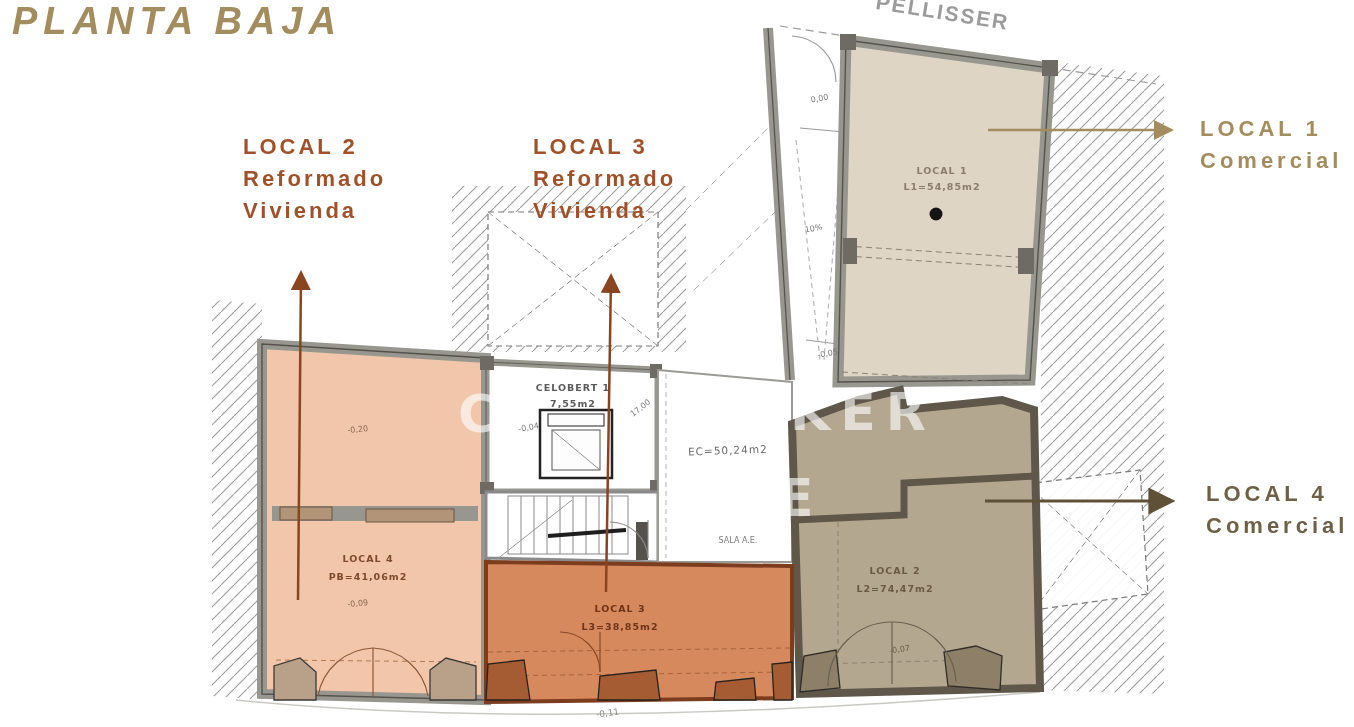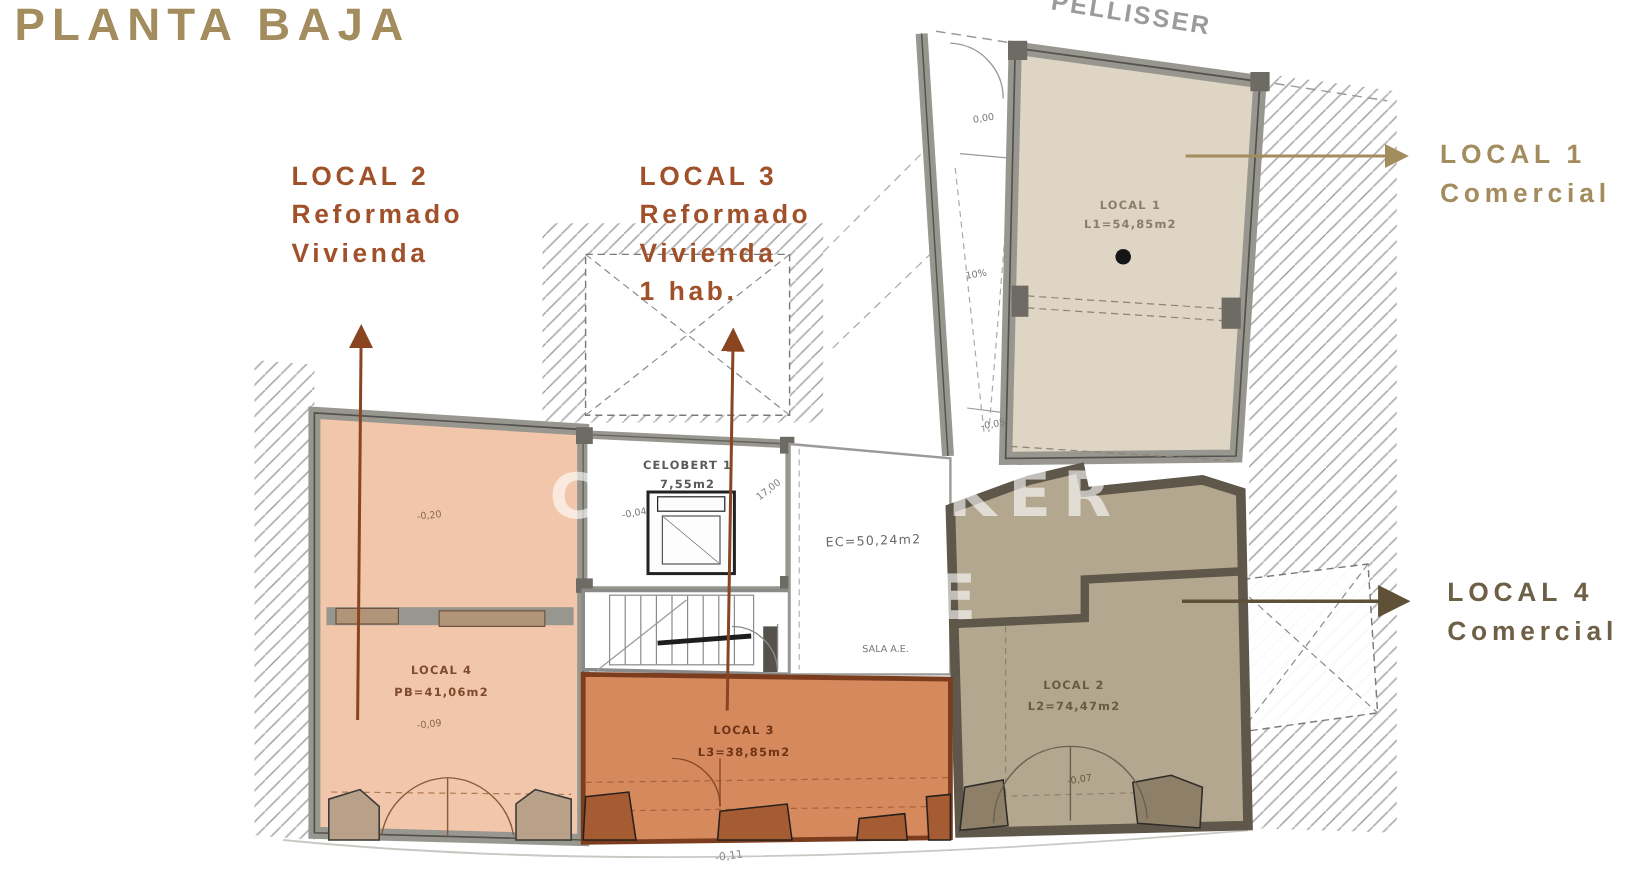--- a/index.html
+++ b/index.html
@@ -1,19 +1,19 @@
 <!DOCTYPE html>
 <html><head>
 <meta charset="utf-8">
 <style>
   html,body{margin:0;padding:0;background:#fff;}
   .stage{position:relative;width:1354px;height:727px;background:#ffffff;overflow:hidden;
          font-family:"Liberation Sans",sans-serif;}
   .page-title{position:absolute;left:12px;top:0px;margin:0;font-size:38px;font-weight:bold;
-              color:#a38c5d;letter-spacing:6px;}
+              color:#a38c5d;letter-spacing:6px;font-style:italic;}
   .street-label{position:absolute;left:878px;top:-10px;transform:rotate(9deg);
                 transform-origin:left top;color:#9b9b9b;font-weight:bold;font-size:21px;
                 letter-spacing:2px;}
   .callout{position:absolute;font-weight:bold;}
   .callout span{display:block;line-height:32px;}
   .c-rust{color:#a0512a;font-size:22px;letter-spacing:3px;}
   .c-tan{color:#a38c5d;font-size:22px;letter-spacing:4px;line-height:34px;}
   .c-olive{color:#6e6046;font-size:22px;letter-spacing:4px;line-height:34px;}
   #local2-callout{left:243px;top:131px;}
   #local3-callout{left:533px;top:131px;}
@@ -212,21 +212,20 @@
   <div class="callout c-rust" id="local2-callout">
     <span>LOCAL 2</span>
     <span>Reformado</span>
     <span>Vivienda</span>
   </div>
 
   <div class="callout c-rust" id="local3-callout">
     <span>LOCAL 3</span>
     <span>Reformado</span>
     <span>Vivienda</span>
-    <span>1 hab.</span>
   </div>
 
   <div class="callout c-tan" id="local1-callout">
     <span>LOCAL 1</span>
     <span>Comercial</span>
   </div>
 
   <div class="callout c-olive" id="local4-callout">
     <span>LOCAL 4</span>
     <span>Comercial</span>

